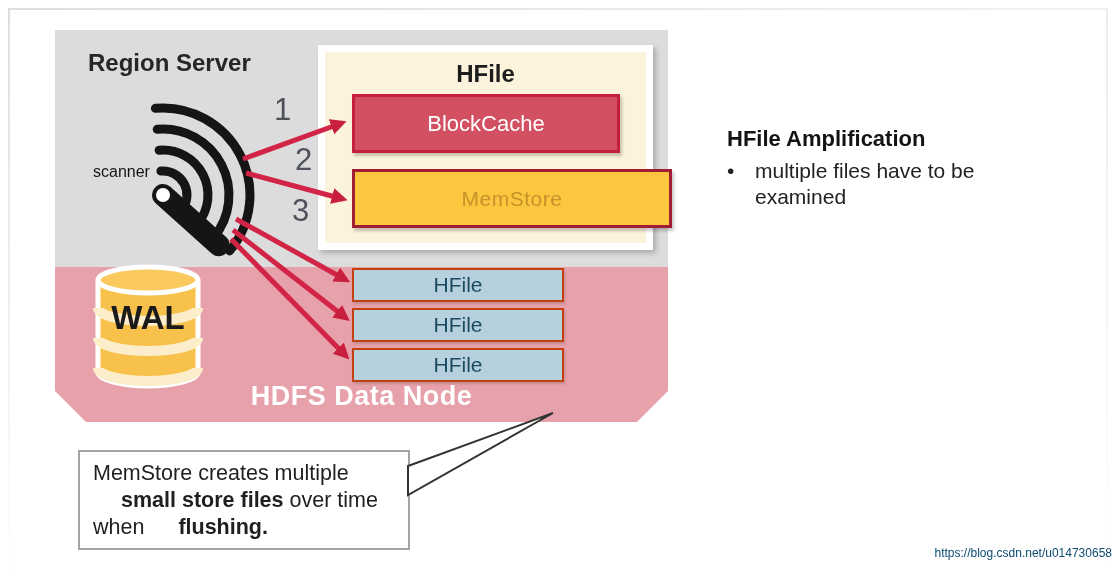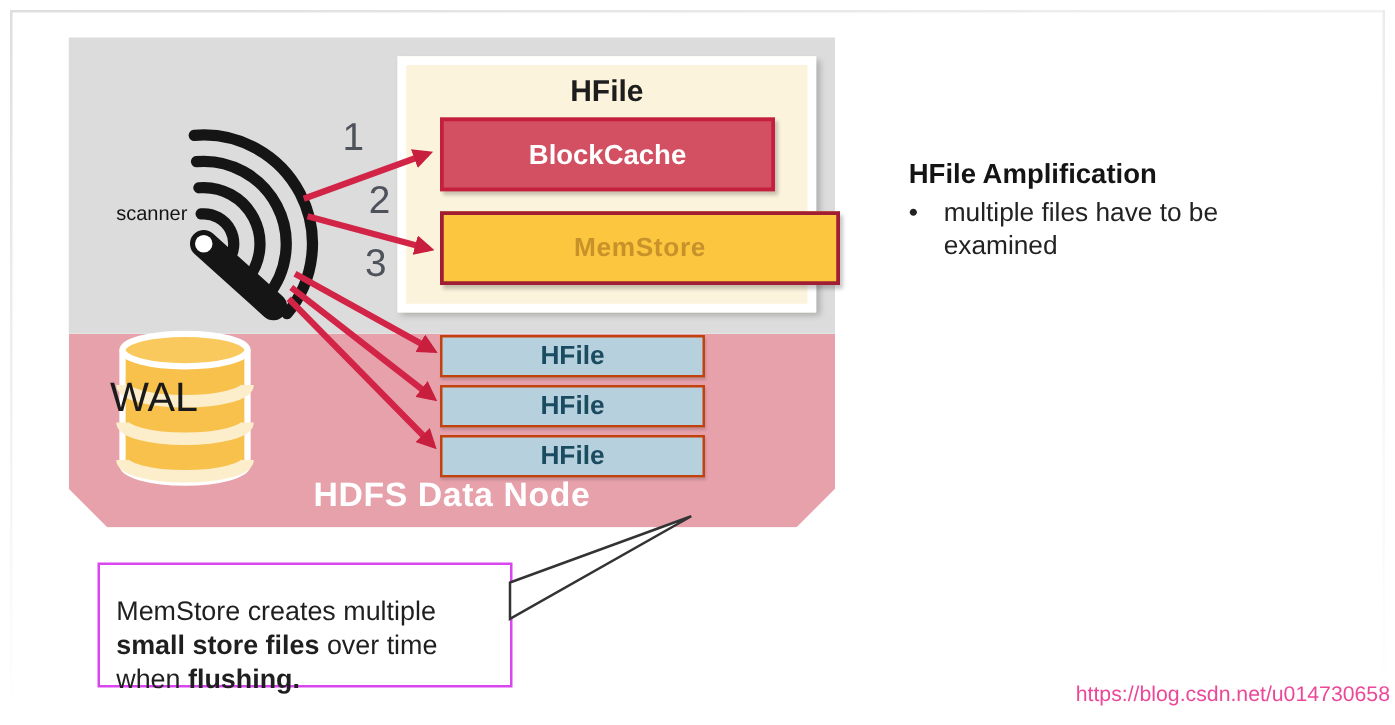--- a/index.html
+++ b/index.html
@@ -17,63 +17,64 @@
   .gray-box{left:55px;top:30px;width:613px;height:237px;background:#dcdcdc;}
   .pink-box{left:55px;top:267px;width:613px;height:155px;background:#e6a1ab;
     clip-path:polygon(0 0,613px 0,613px 124px,582px 155px,31px 155px,0 124px);}
   .region-box{left:318px;top:45px;width:335px;height:205px;background:#fcf3dc;
     border:7px solid #ffffff;box-sizing:border-box;box-shadow:3px 3px 5px rgba(0,0,0,0.22);}
 
   .region-server-label{left:88px;top:49px;font-size:24px;font-weight:bold;color:#262626;}
   .region-title{left:318px;top:60px;width:335px;text-align:center;font-size:24px;font-weight:bold;color:#1d1d1d;}
 
   .inner-box{display:flex;align-items:center;justify-content:center;box-sizing:border-box;
-    font-weight:bold;box-shadow:2px 3px 3px rgba(0,0,0,0.22);}
+    font-weight:normal;box-shadow:2px 3px 3px rgba(0,0,0,0.22);}
   .blockcache{left:352px;top:94px;width:268px;height:59px;background:#d25062;border:3px solid #c51f3f;
     color:#ffffff;font-size:22px;}
   .memstore{left:352px;top:169px;width:320px;height:59px;background:#fcc63f;border:3px solid #a01d33;
     color:#c8922b;font-size:21px;letter-spacing:0.5px;}
   .hfile{left:352px;width:212px;height:34px;background:#b6d0dd;border:2px solid #c2410c;
     color:#1a4b60;font-size:21px;box-shadow:1px 2px 2px rgba(0,0,0,0.15);}
   .hfile1{top:268px;} .hfile2{top:308px;} .hfile3{top:348px;}
 
   .scanner-svg{left:136px;top:98px;z-index:3;}
   .scanner-label{left:93px;top:163px;font-size:16px;color:#141414;z-index:5;}
   .arrow-num{font-size:31px;color:#4e525a;z-index:4;}
   .num-1{left:274px;top:92px;} .num-2{left:295px;top:142px;} .num-3{left:292px;top:193px;}
 
   .wal-svg{left:88px;top:250px;z-index:3;}
-  .wal-label{left:88px;top:299px;width:120px;font-size:33px;font-weight:normal;color:#1a1a1a;z-index:4;}
+  .wal-label{left:88px;top:299px;width:120px;text-align:center;font-size:33px;font-weight:bold;color:#1a1a1a;z-index:4;}
   .hdfs-label{left:55px;top:381px;width:613px;text-align:center;font-size:27px;font-weight:bold;
     color:#ffffff;letter-spacing:0.5px;z-index:2;}
 
   .side-note-title{left:727px;top:126px;font-size:22px;font-weight:bold;color:#141414;}
   .side-note-bullet{left:727px;top:158px;width:310px;display:flex;font-size:21px;color:#222222;line-height:26px;}
   .side-note-bullet .bullet-dot{width:28px;flex:none;}
 
-  .callout-box{left:78px;top:450px;width:332px;height:100px;background:#ffffff;border:2px solid #d946ef;
-    box-sizing:border-box;padding:24px 0 0 13px;font-size:21.5px;color:#1f1f1f;line-height:27px;z-index:6;}
-  .callout-box b{font-weight:bold;}
+  .callout-box{left:78px;top:450px;width:332px;height:100px;background:#ffffff;border:2px solid #a3a3a3;
+    box-sizing:border-box;padding:8px 0 0 13px;font-size:21.5px;color:#1f1f1f;line-height:27px;z-index:6;}
+  .callout-box b{font-weight:bold;margin-left:28px;}
 
   #overlay{left:0;top:0;z-index:10;pointer-events:none;}
-  .watermark{left:860px;top:546px;width:252px;text-align:right;font-size:17px;color:#ec4899;z-index:11;}
+  .watermark{left:860px;top:546px;width:252px;text-align:right;font-size:12px;color:#0c4a6e;z-index:11;}
 </style>
 </head>
 <body>
 
 <div id="canvas">
 
   <div class="abs frame-top"></div>
   <div class="abs frame-left"></div>
   <div class="abs frame-right"></div>
 
   <div class="abs gray-box"></div>
 
   <div class="abs pink-box"></div>
 
+  <div class="abs region-server-label">Region Server</div>
 
   <div class="abs region-box"></div>
   <div class="abs region-title">HFile</div>
 
   <div class="abs inner-box blockcache">BlockCache</div>
   <div class="abs inner-box memstore">MemStore</div>
 
   <div class="abs inner-box hfile hfile1">HFile</div>
   <div class="abs inner-box hfile hfile2">HFile</div>
   <div class="abs inner-box hfile hfile3">HFile</div>

